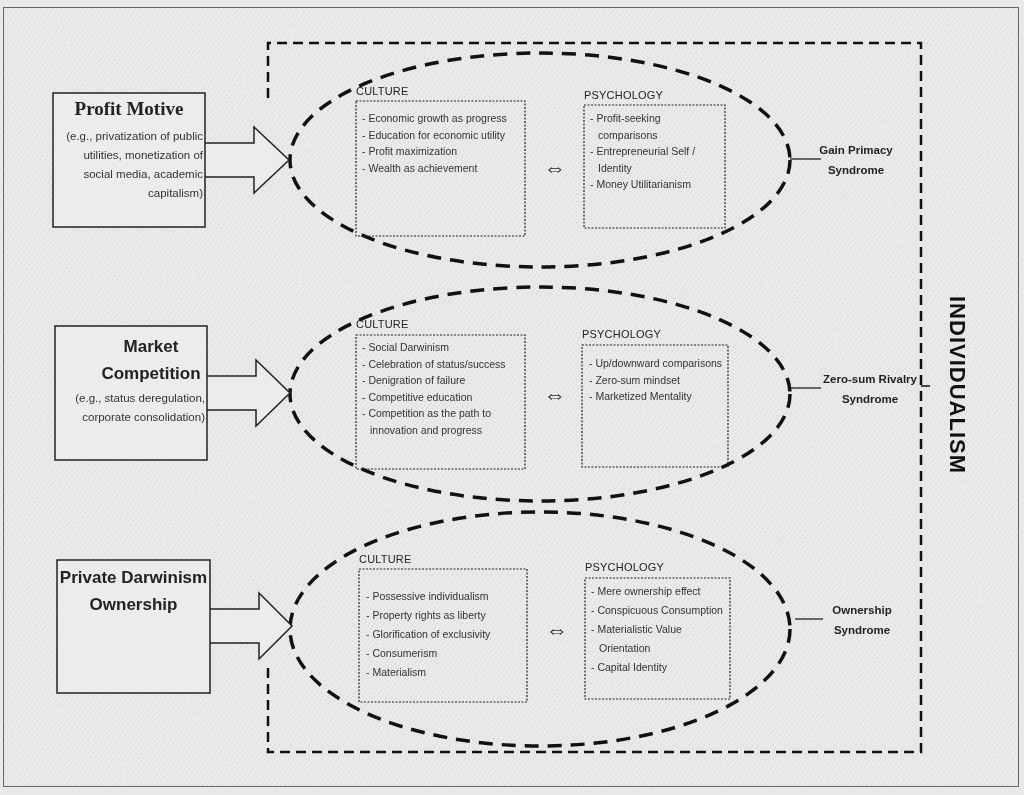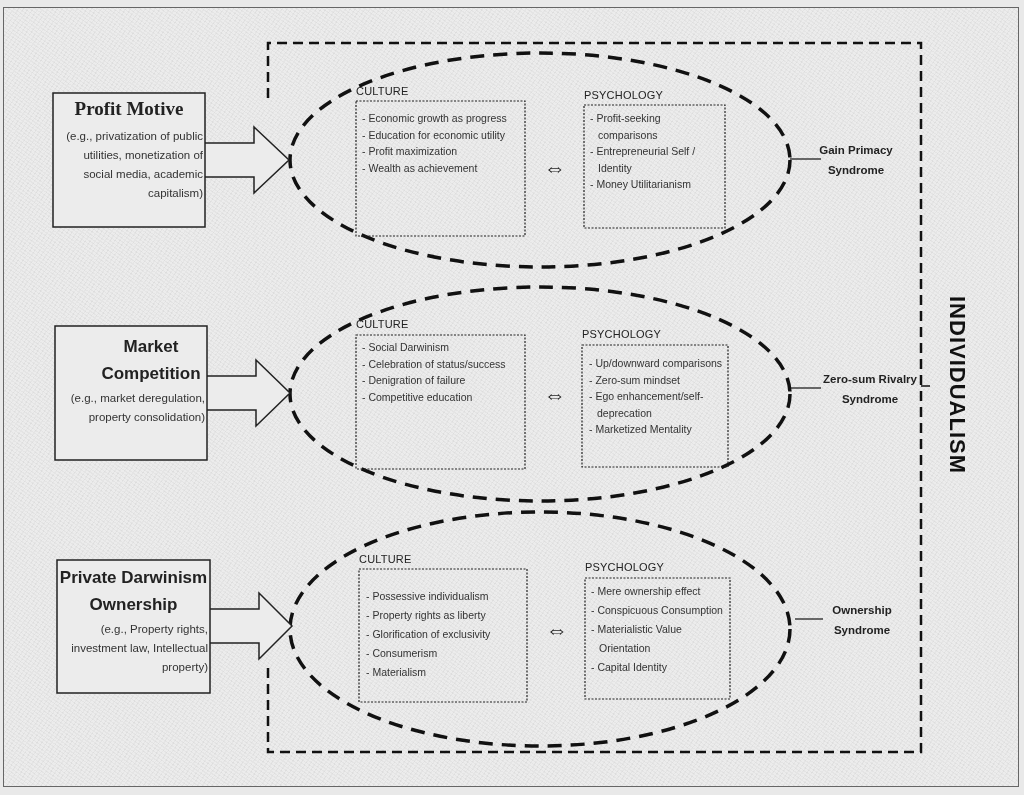--- a/index.html
+++ b/index.html
@@ -78,42 +78,41 @@
 <div class="abs sec-label" style="left:584px;top:89px;width:141px;">PSYCHOLOGY</div>
 <div class="abs list" style="left:590px;top:110px;width:132px;">
   <div class="li">- <span>Profit-seeking comparisons</span></div>
   <div class="li">- <span>Entrepreneurial Self / Identity</span></div>
   <div class="li">- <span>Money Utilitarianism</span></div>
 </div>
 <div class="abs syn" style="left:815px;top:140px;width:82px;">Gain Primacy Syndrome</div>
 
 <div class="abs" style="left:57px;top:333px;width:148px;">
   <div class="driver-title" style="line-height:27px;padding-left:40px;">Market Competition</div>
-  <div class="driver-sub" style="margin-top:2px;">(e.g., market deregulation, property consolidation)</div>
+  <div class="driver-sub" style="margin-top:2px;">(e.g., status deregulation, corporate consolidation)</div>
 </div>
 <div class="abs sec-label" style="left:356px;top:318px;width:169px;">CULTURE</div>
 <div class="abs list" style="left:362px;top:339px;width:158px;">
   <div class="li">- <span>Social Darwinism</span></div>
   <div class="li">- <span>Celebration of status/success</span></div>
   <div class="li">- <span>Denigration of failure</span></div>
   <div class="li">- <span>Competitive education</span></div>
+  <div class="li">- <span>Competition as the path to innovation and progress</span></div>
 </div>
 <div class="abs arrow-glyph" style="left:535px;top:385px;width:40px;">⇔</div>
 <div class="abs sec-label" style="left:582px;top:328px;width:146px;">PSYCHOLOGY</div>
 <div class="abs list" style="left:589px;top:355px;width:136px;">
   <div class="li">- <span>Up/downward comparisons</span></div>
   <div class="li">- <span>Zero-sum mindset</span></div>
-  <div class="li">- <span>Ego enhancement/self-deprecation</span></div>
   <div class="li">- <span>Marketized Mentality</span></div>
 </div>
 <div class="abs syn" style="left:820px;top:369px;width:100px;">Zero-sum Rivalry Syndrome</div>
 
 <div class="abs" style="left:59px;top:564px;width:149px;">
   <div class="driver-title" style="line-height:27px;">Private Darwinism Ownership</div>
-  <div class="driver-sub" style="margin-top:2px;">(e.g., Property rights, investment law, Intellectual property)</div>
 </div>
 <div class="abs sec-label" style="left:359px;top:553px;width:168px;">CULTURE</div>
 <div class="abs list" style="left:366px;top:587px;width:158px; line-height:19px;">
   <div class="li">- <span>Possessive individualism</span></div>
   <div class="li">- <span>Property rights as liberty</span></div>
   <div class="li">- <span>Glorification of exclusivity</span></div>
   <div class="li">- <span>Consumerism</span></div>
   <div class="li">- <span>Materialism</span></div>
 </div>
 <div class="abs arrow-glyph" style="left:537px;top:620px;width:40px;">⇔</div>

